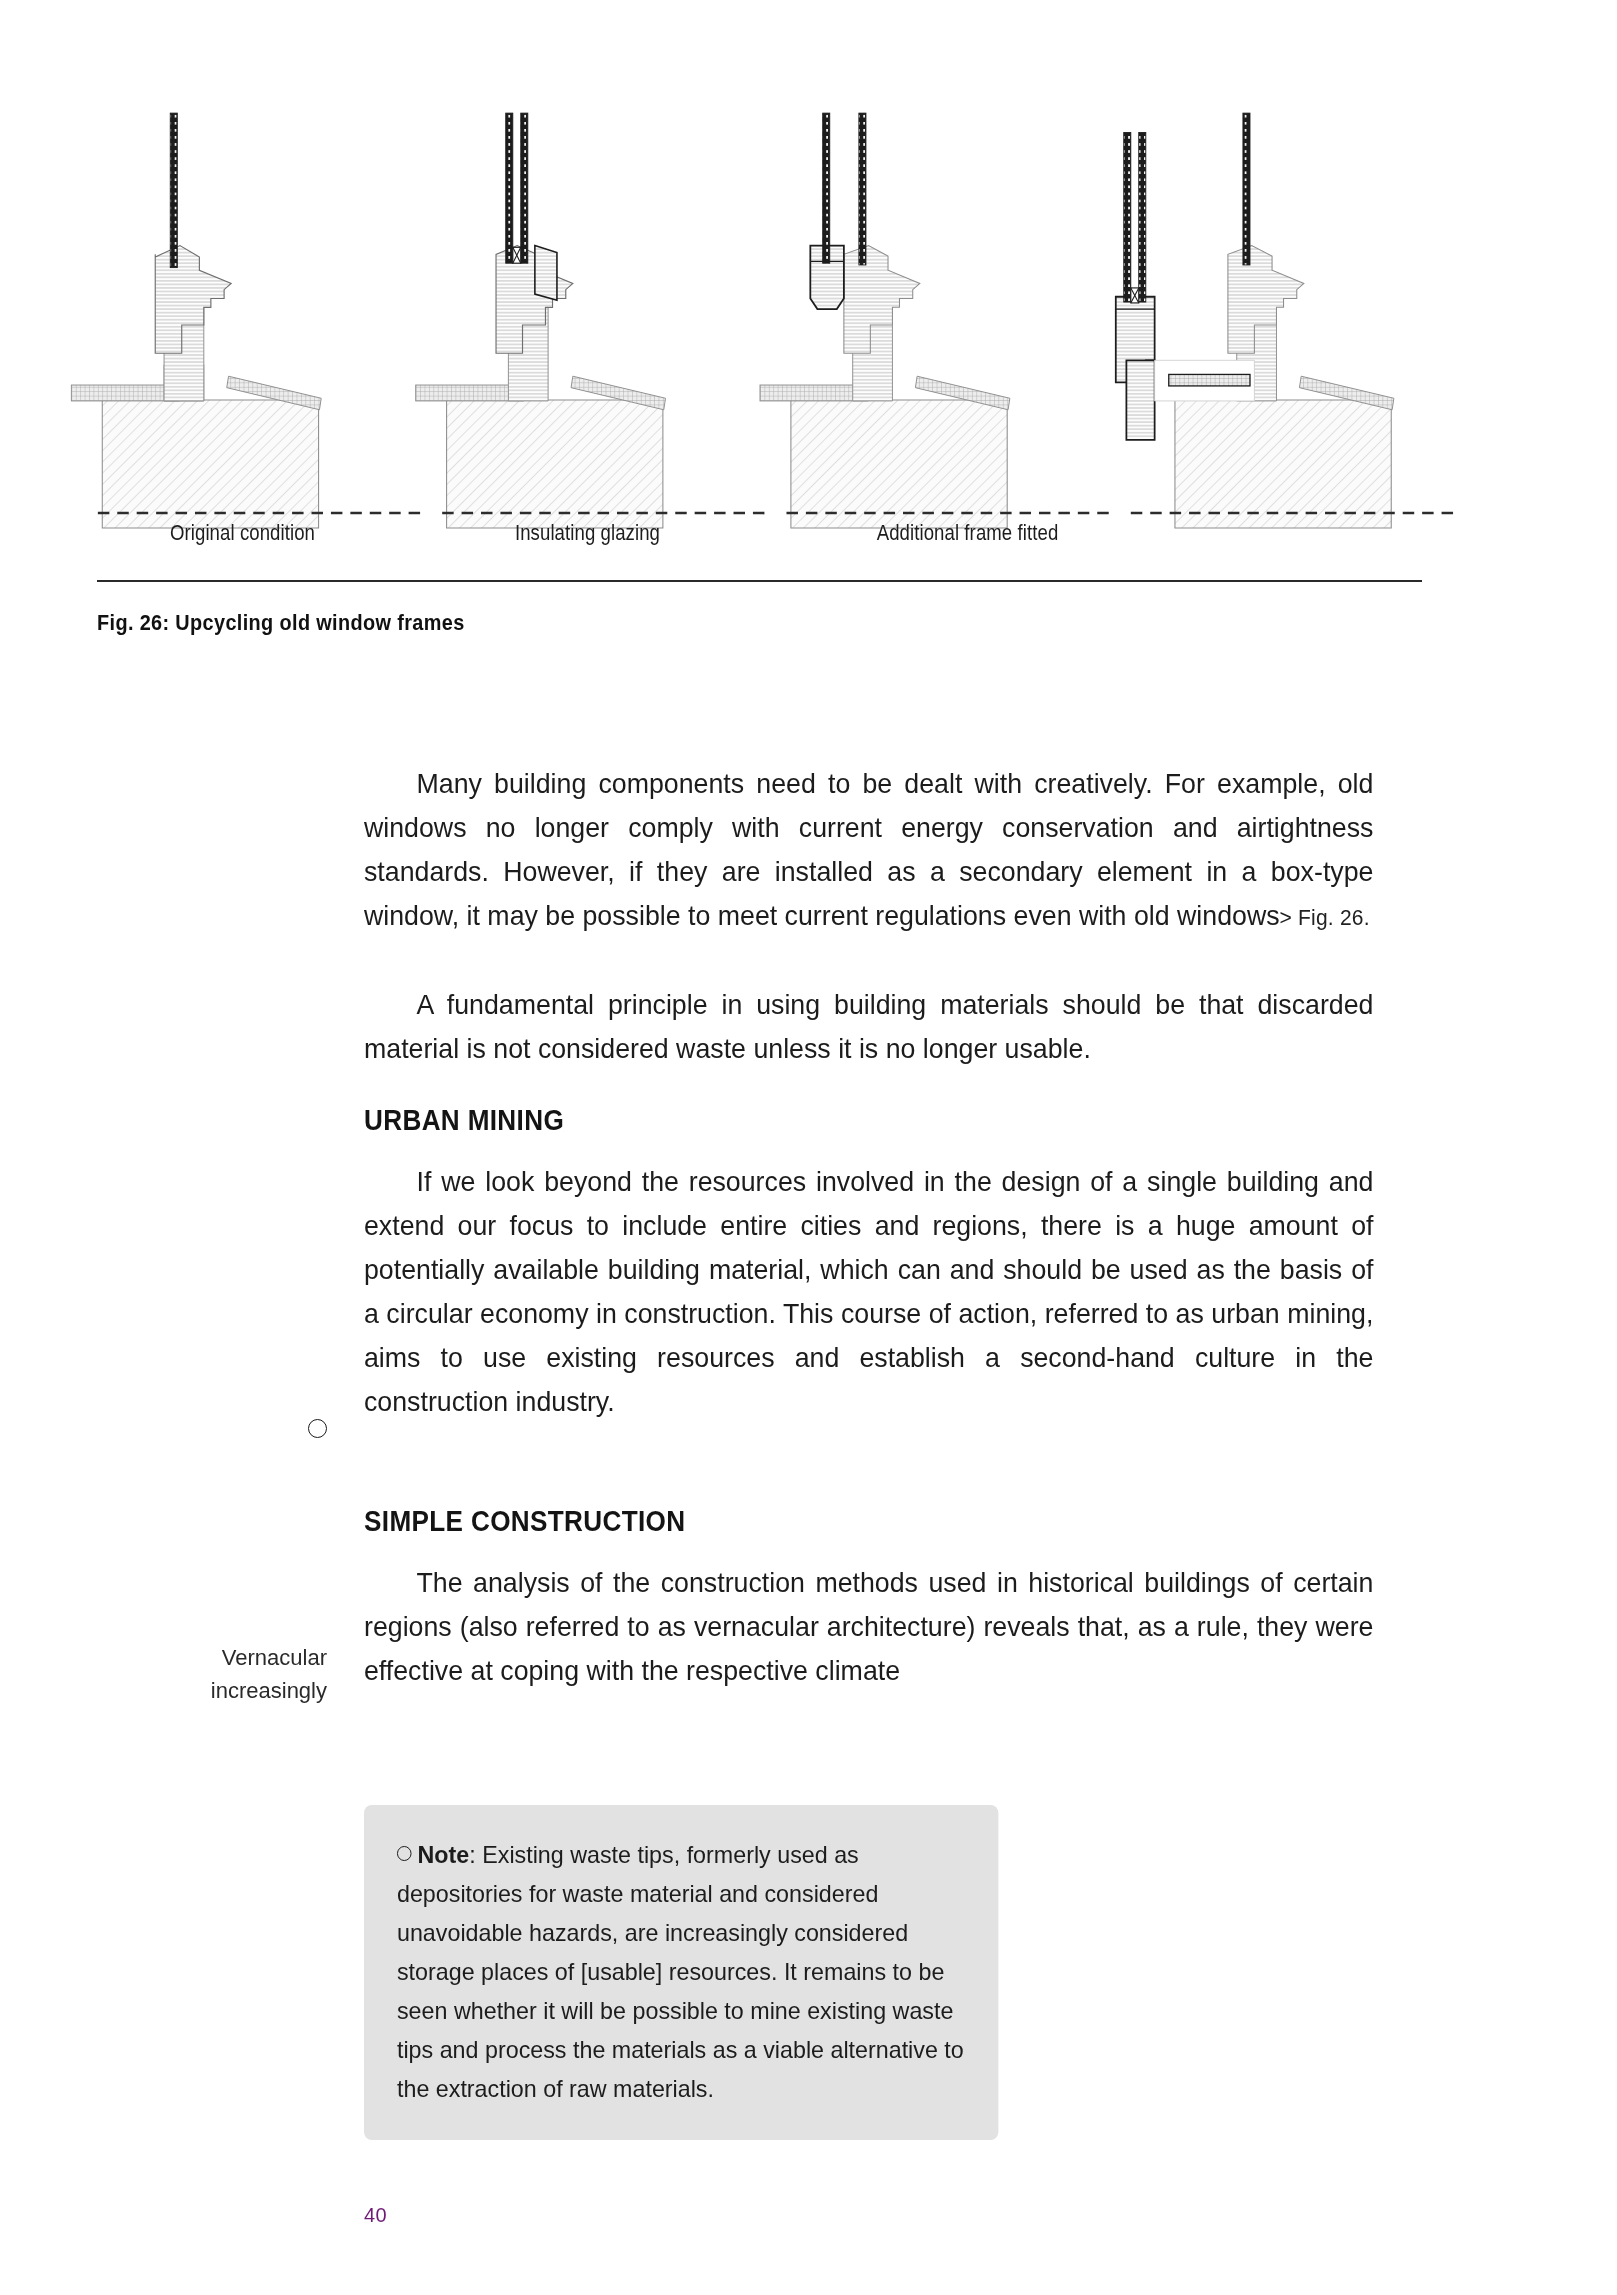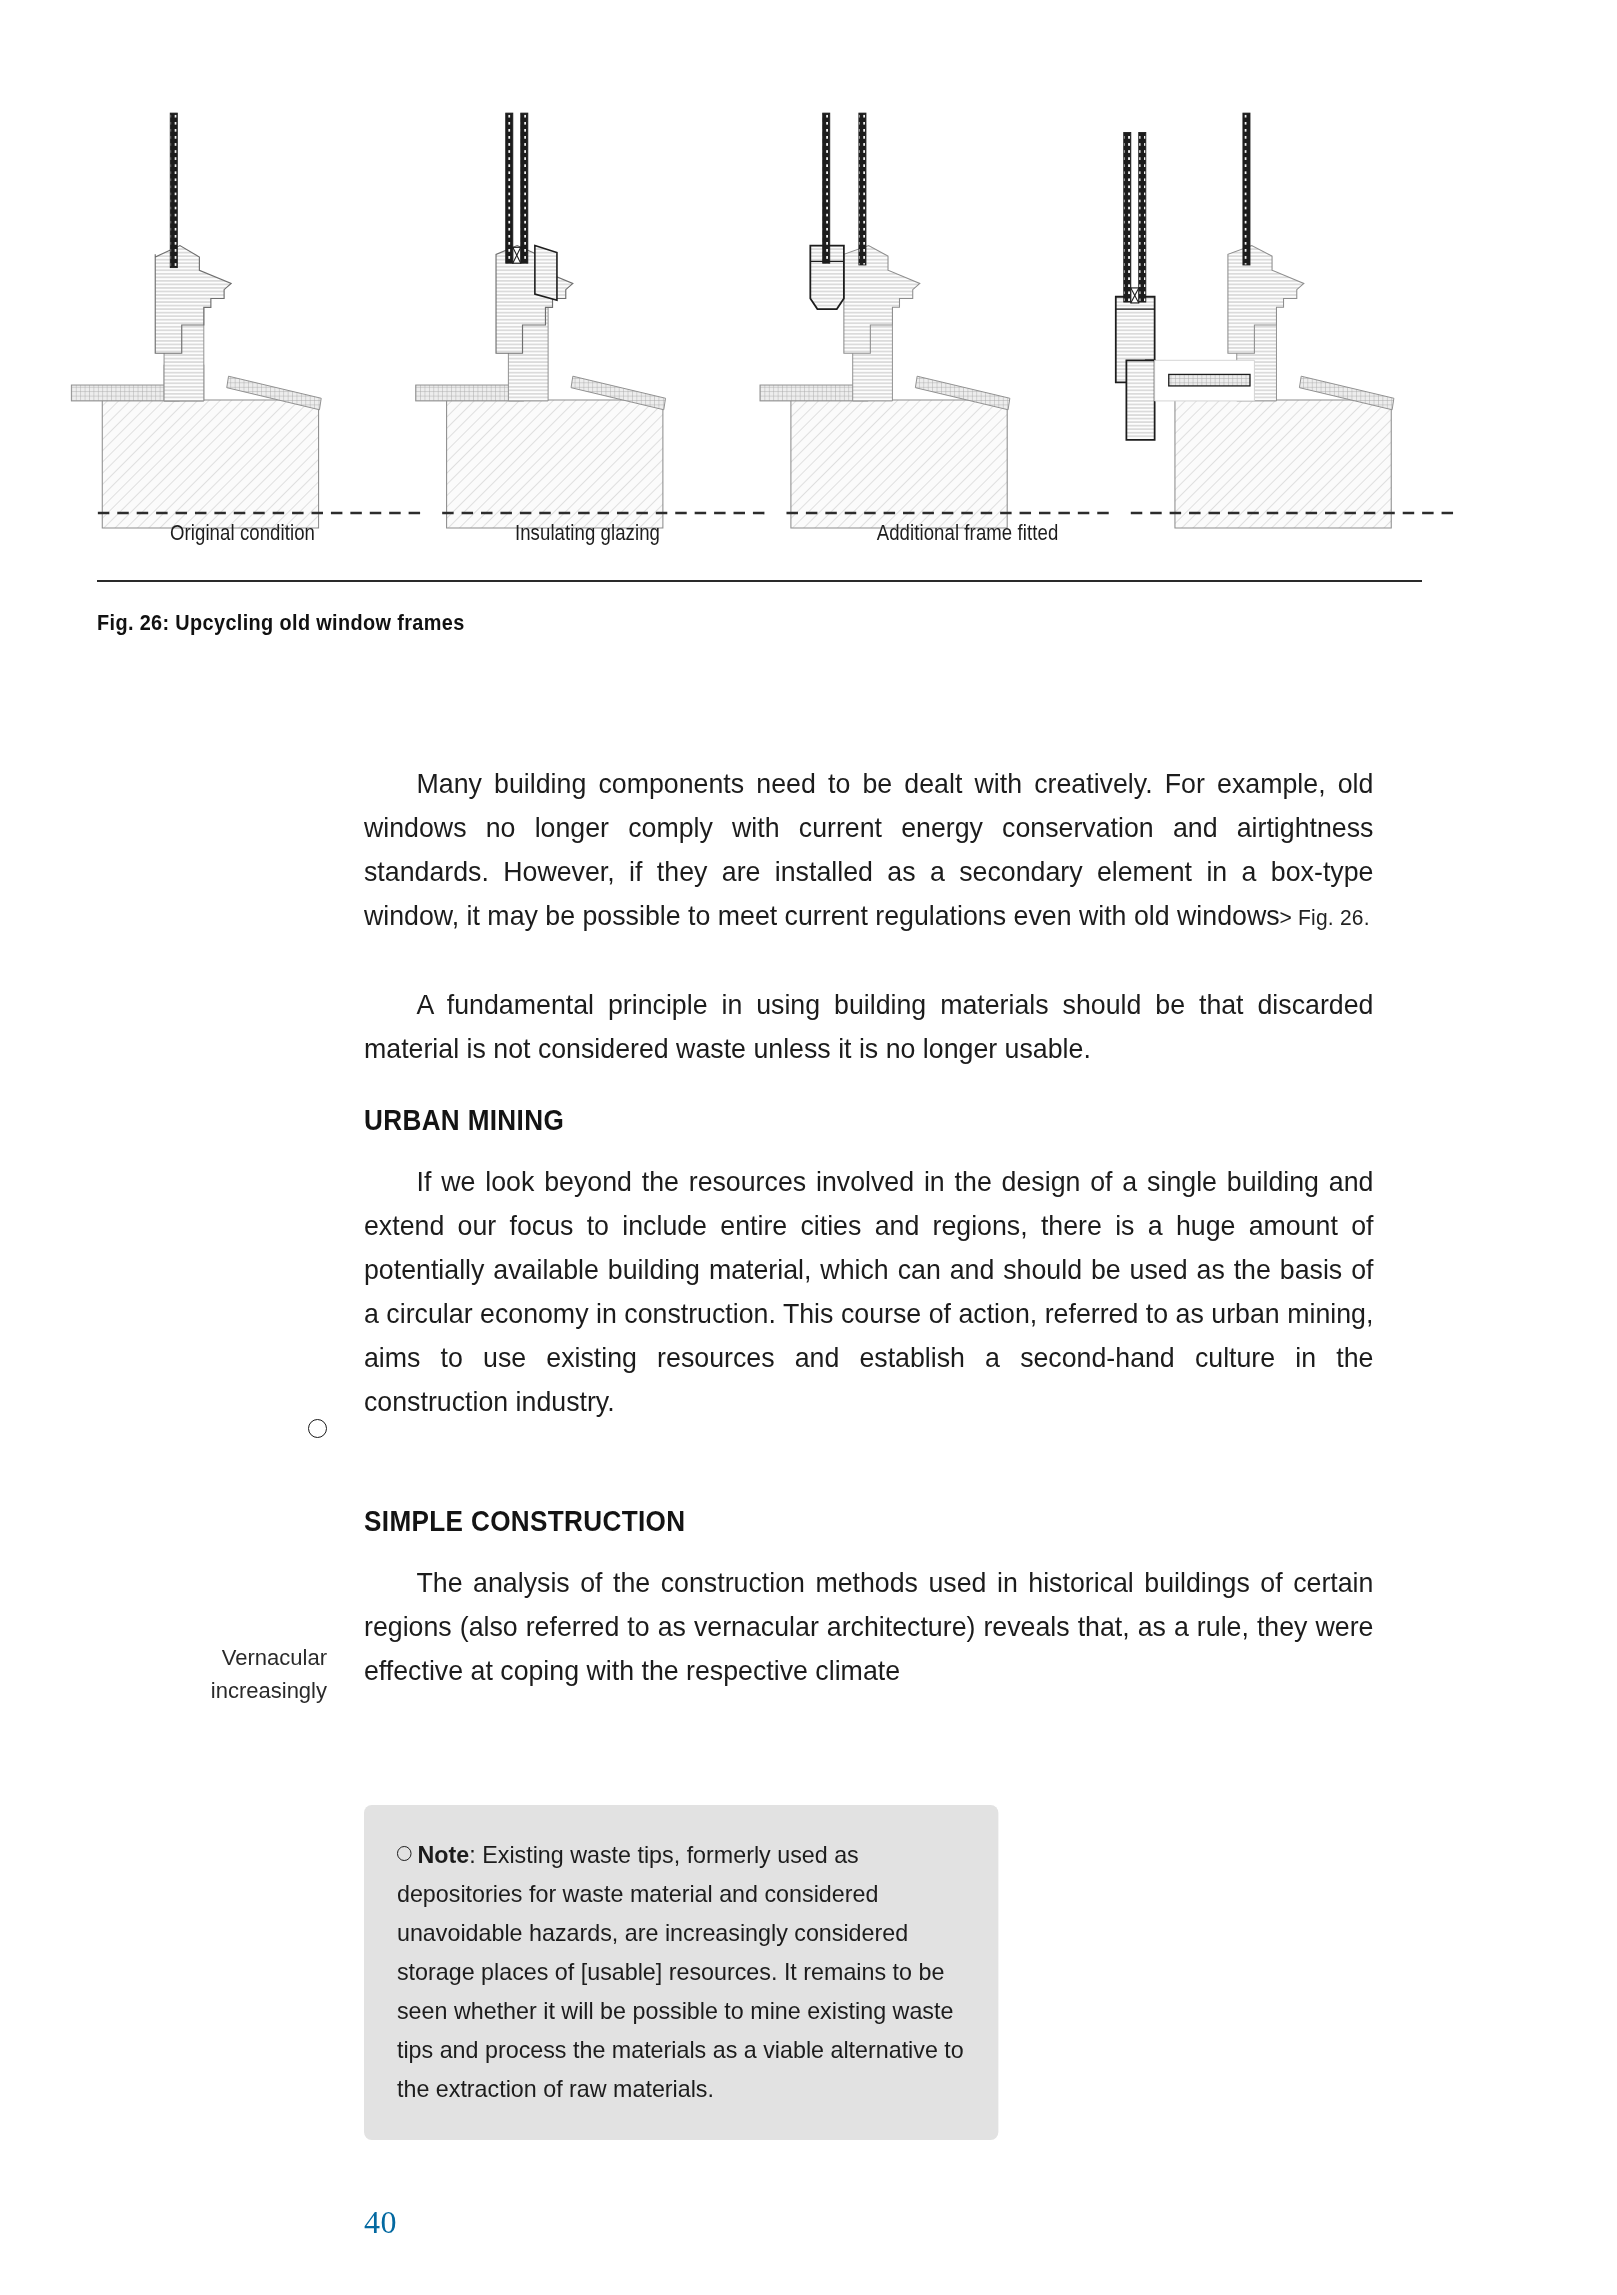--- a/index.html
+++ b/index.html
@@ -85,22 +85,22 @@
   #note-box .note-circle {
     display:inline-block; width:15px; height:15px;
     border:1.9px solid #1a1a1a; border-radius:50%;
     box-sizing:border-box; vertical-align:1.8px; margin-right:6.2px;
   }
   #note-box .note-word { font-weight:bold; }
 
   
   #page-number {
     position:absolute; left:364px; top:2204px;
-    font-family:Liberation Serif, serif;
-    font-size:32px; color:#0369a1; letter-spacing:0.4px;
+    font-family:Liberation Sans, sans-serif;
+    font-size:20px; color:#701a75; letter-spacing:0.4px;
   }
 </style>
 </head>
 <body>
 
 <div id="figure-block">
 
   <svg class="panel-svg" width="1618" height="618" viewBox="0 0 1831 700">
     <defs>
 

